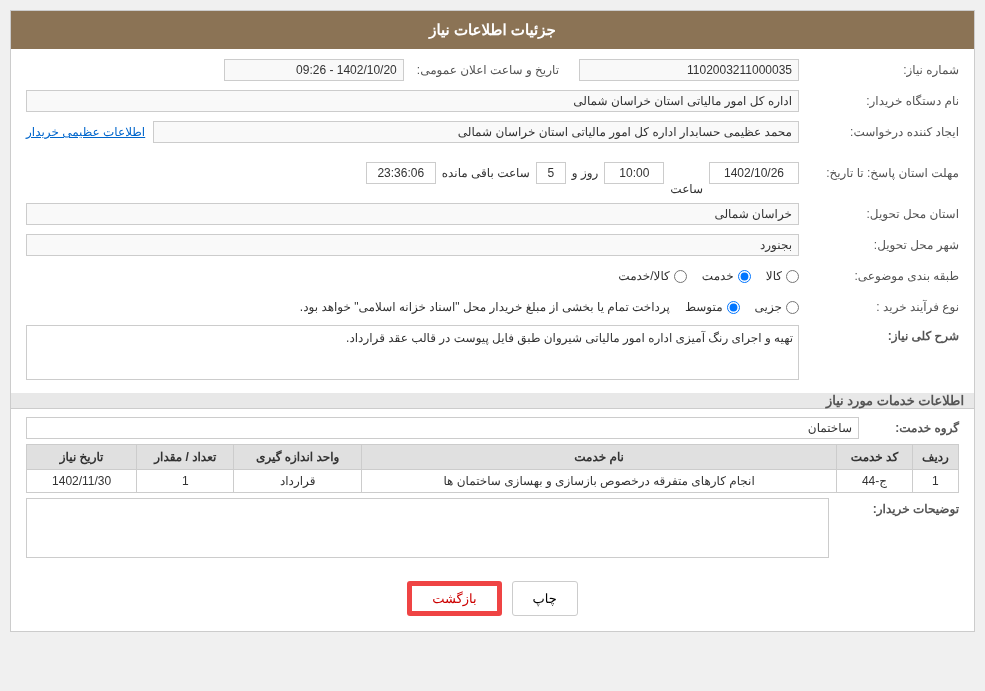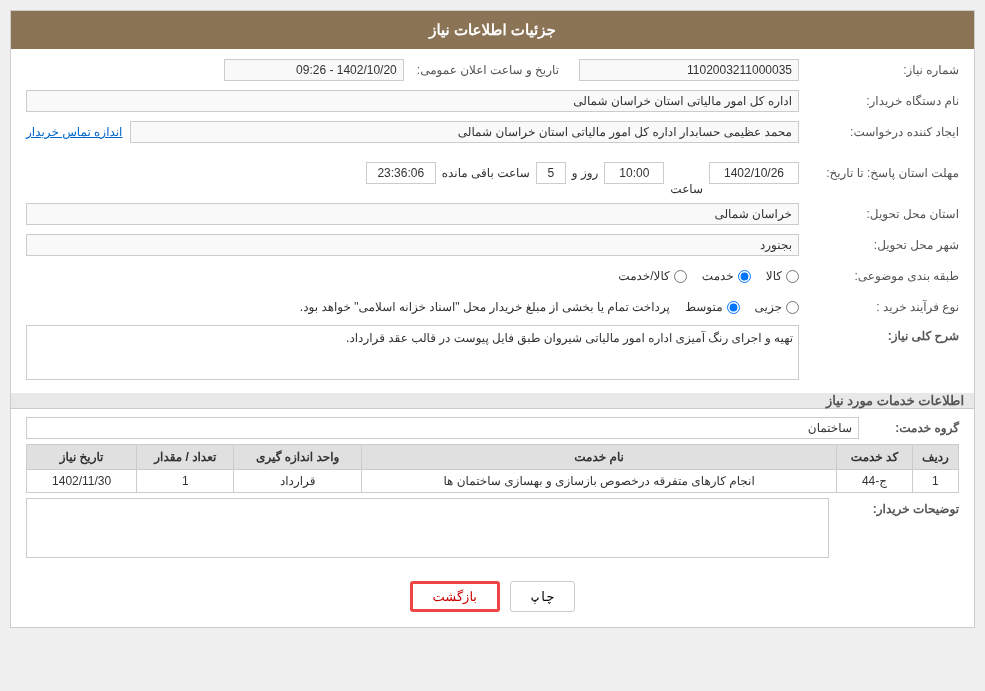--- a/index.html
+++ b/index.html
@@ -180,25 +180,25 @@
       gap: 10px;
       padding: 10px 0 15px;
     }
     .btn-print {
       background: #fff;
       border: 1px solid #ccc;
       padding: 5px 20px;
       font-size: 13px;
       cursor: pointer;
       border-radius: 3px;
-      font-family: Liberation Mono, monospace;
+      font-family: Liberation Serif, serif;
     }
     .btn-back {
       background: #fff;
-      border: 3px solid #ef4444;
+      border: 5px solid #ef4444;
       padding: 5px 20px;
       font-size: 13px;
       cursor: pointer;
       border-radius: 3px;
       font-family: Tahoma, Arial, sans-serif;
       color: #cc0000;
     }
     .group-row {
       display: flex;
       align-items: center;
@@ -245,21 +245,21 @@
       </div>
 
       <div class="info-row">
         <span class="info-label">نام دستگاه خریدار:</span>
         <div class="info-value readonly">اداره کل امور مالیاتی استان خراسان شمالی</div>
       </div>
 
       <div class="info-row">
         <span class="info-label">ایجاد کننده درخواست:</span>
         <div class="info-value readonly" style="flex:1;">محمد عظیمی حسابدار اداره کل امور مالیاتی استان خراسان شمالی</div>
-        <span class="link-blue" style="margin-right:8px; font-size:12px; white-space:nowrap;">اندازه تماس خریدار</span>
+        <span class="link-blue" style="margin-right:8px; font-size:12px; white-space:nowrap;">اطلاعات عظیمی خریدار</span>
       </div>
 
       <div class="info-row">
         <span class="info-label">مهلت استان پاسخ: تا تاریخ:</span>
         <div style="display:flex; align-items:center; gap:6px; flex:1;">
           <div class="small-box" style="min-width:90px;">1402/10/26</div>
           <span style="font-size:12px;margin-top:32px;">ساعت</span>
           <div class="small-box" style="min-width:60px;">10:00</div>
           <span style="font-size:12px;">روز و</span>
           <div class="small-box" style="min-width:30px;">5</div>

